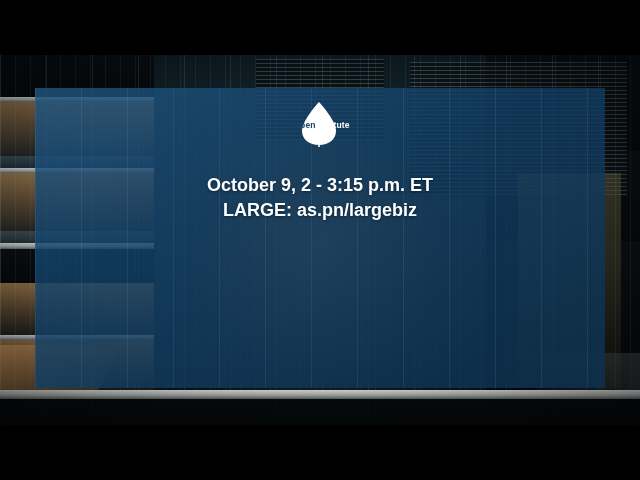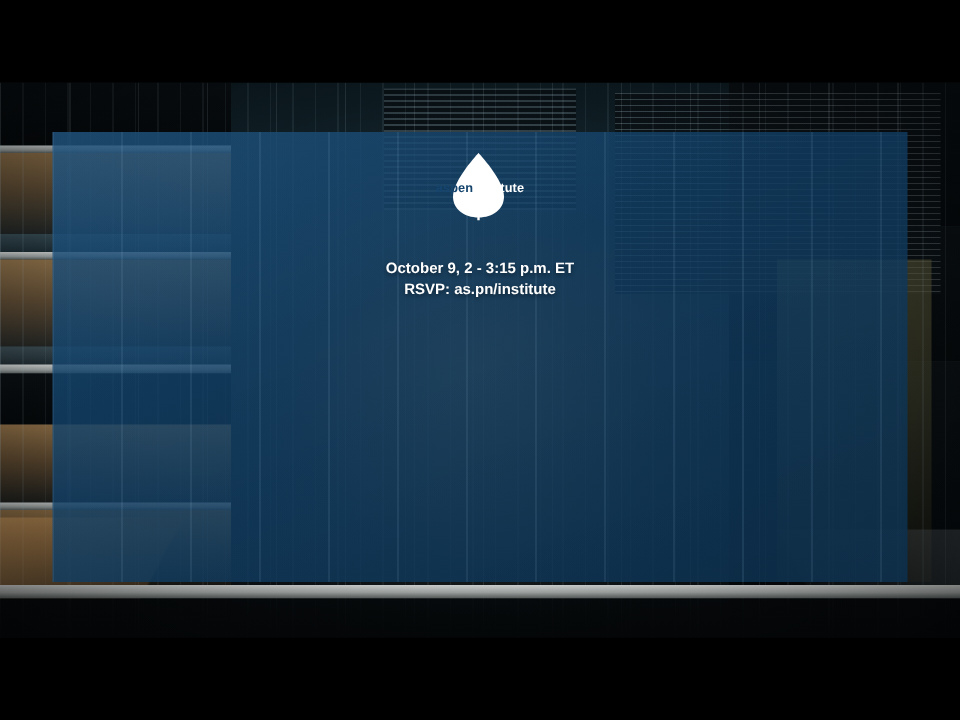--- a/index.html
+++ b/index.html
@@ -109,21 +109,21 @@
   .logo-type .a{color:#15456e;}
   .logo-type .i{color:#ffffff;}
 
   .title{margin-top:24px;width:560px;text-align:center;color:#fff;
     font-size:23.5px;font-weight:bold;line-height:1.30;
     letter-spacing:-.2px;
     text-shadow:0 1px 3px rgba(0,0,0,.45);}
   .title div{white-space:nowrap;}
 
   .meta{margin-top:26px;width:560px;text-align:center;color:#fff;
-    font-size:10px;font-weight:bold;line-height:1.38;
+    font-size:18px;font-weight:bold;line-height:1.38;
     text-shadow:0 1px 3px rgba(0,0,0,.45);}
 </style>
 </head>
 <body>
 
 <div class="frame">
 
   <div class="video">
     <div class="bg-base"></div>
     <div class="bg-well"></div>
@@ -176,21 +176,21 @@
       <svg class="leaf" viewBox="0 0 38 46">
         <path d="M19 1 C19 1 36 19 36 30 C36 38.5 28.5 44 19 44 C9.5 44 2 38.5 2 30 C2 19 19 1 19 1 Z" fill="#ffffff"></path>
         <rect x="18.2" y="34" width="1.6" height="12" fill="#ffffff"></rect>
       </svg>
       <div class="logo-type"><span class="a">aspen</span><span class="i">institute</span></div>
     </div>
 
 
     <div class="meta">
       <div>October 9, 2 - 3:15 p.m. ET</div>
-      <div>RSVP: as.pn/institute</div>
+      <div>LARGE: as.pn/largebiz</div>
     </div>
 
   </div>
 
   <div class="bar top"></div>
   <div class="bar bottom"></div>
 
 </div>
 
 </body></html>

